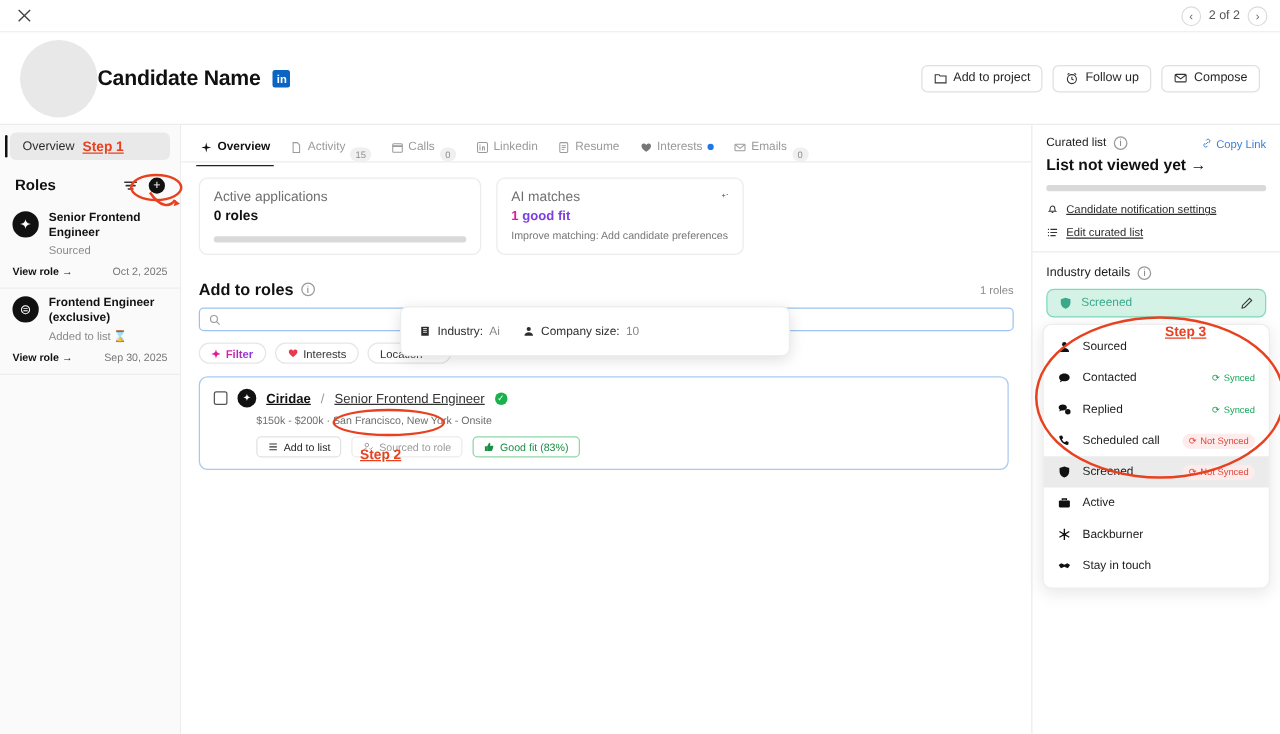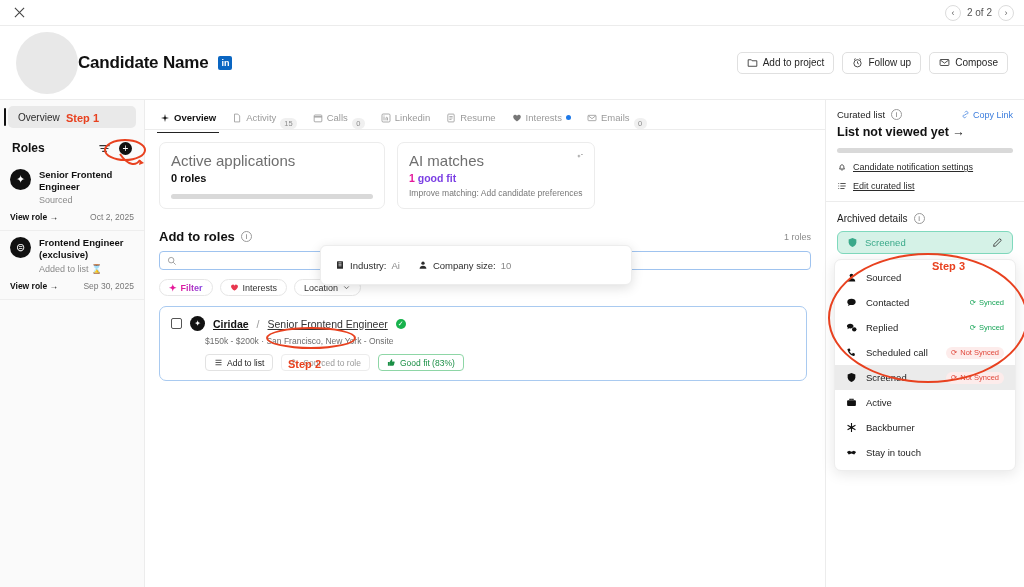--- a/index.html
+++ b/index.html
@@ -135,21 +135,21 @@
   .blue-dot { width: 5px; height: 5px; border-radius: 50%; background: #1e79e8; }
 
   .main-inner { padding: 12px 14px; }
   .stat-row { display: flex; gap: 12px; }
   .stat-card {
     border: 1px solid #ececec; border-radius: 7px; padding: 9px 11px;
     background: #fff; position: relative;
   }
   .stat-card.a { width: 226px; }
   .stat-card.b { width: 198px; }
-  .stat-label { font-size: 15px; color: #6f6f6f; }
+  .stat-label { font-size: 11px; color: #6f6f6f; }
   .stat-value { font-size: 11px; font-weight: 700; color: #111; margin-top: 3px; }
   .stat-bar { height: 5px; border-radius: 3px; background: #d9d9d9; margin-top: 10px; }
   .ai-value { font-size: 10.5px; font-weight: 700; margin-top: 3px; }
   .ai-num { color: #e5189a; }
   .ai-txt { color: #7b3fe4; }
   .ai-sub { font-size: 8.5px; color: #777; margin-top: 4px; }
   .sparkle { position: absolute; top: 8px; right: 10px; color: #6a6a6a; font-size: 10px; }
 
   .add-roles-head { display: flex; align-items: center; margin-top: 20px; }
   .add-roles-title { font-size: 13px; font-weight: 700; color: #111; }
@@ -270,21 +270,21 @@
     height: 25px; display: flex; align-items: center; gap: 9px;
     padding: 0 11px; font-size: 9.5px; color: #1c1c1c; cursor: pointer;
   }
   .dd-item.sel { background: #ebebeb; }
   .dd-item svg { width: 11px; height: 11px; flex: none; }
   .sync { margin-left: auto; font-size: 7.5px; display: flex; align-items: center; gap: 3px; }
   .sync.ok { color: #18a558; }
   .sync.no { color: #e0483c; background: #fdeceb; border-radius: 8px; padding: 1.5px 5px; }
 
   
-  .anno { position: absolute; color: #e8411f; font-weight: 700; pointer-events: none; z-index: 20; }
+  .anno { position: absolute; color: #e8411f; font-weight: 700; pointer-events: none; z-index: 20; text-decoration: underline; }
   .anno-step1 { left: 66px; top: 112px; font-size: 11px; }
   .anno-step2 { left: 288px; top: 358px; font-size: 11px; }
   .anno-step3 { left: 932px; top: 260px; font-size: 11px; }
   .ellipse { position: absolute; border: 2.2px solid #e8411f; border-radius: 50%; pointer-events: none; z-index: 19; }
   .e1 { left: 104px; top: 139px; width: 42px; height: 22px; }
   .e2 { left: 266px; top: 327px; width: 90px; height: 22px; }
   .e3 { left: 828px; top: 253px; width: 200px; height: 130px; border-width: 2.6px; }
   .arrowhead { position: absolute; z-index: 20; }
 </style>
 </head>
@@ -563,21 +563,21 @@
         </div>
         <div class="rp-link">
           <svg viewBox="0 0 12 12">
               <path d="M1.6 3h1M1.6 6h1M1.6 9h1M4 3h6.4M4 6h6.4M4 9h5" stroke="#333" stroke-width="1"></path>
             </svg>
           <span class="txt">Edit curated list</span>
         </div>
       </div>
 
       <div class="rp-details-head">
-        <span class="rp-details-title">Archived details</span>
+        <span class="rp-details-title">Industry details</span>
         <i class="info-i">i</i>
       </div>
 
       <div class="status-chip">
         <svg viewBox="0 0 12 12">
             <path d="M6 1.2 10.2 2.7v3.1c0 2.6-2.1 4.3-4.2 5-2.1-.7-4.2-2.4-4.2-5V2.7z" fill="#3aa98a"></path>
           </svg>
         <span class="nm">Screened</span>
         <svg viewBox="0 0 12 12">
             <path d="M8.4 1.8 10.2 3.6 4 9.8 1.8 10.2 2.2 8z" fill="none" stroke="#3a3a3a" stroke-width="1"></path>

